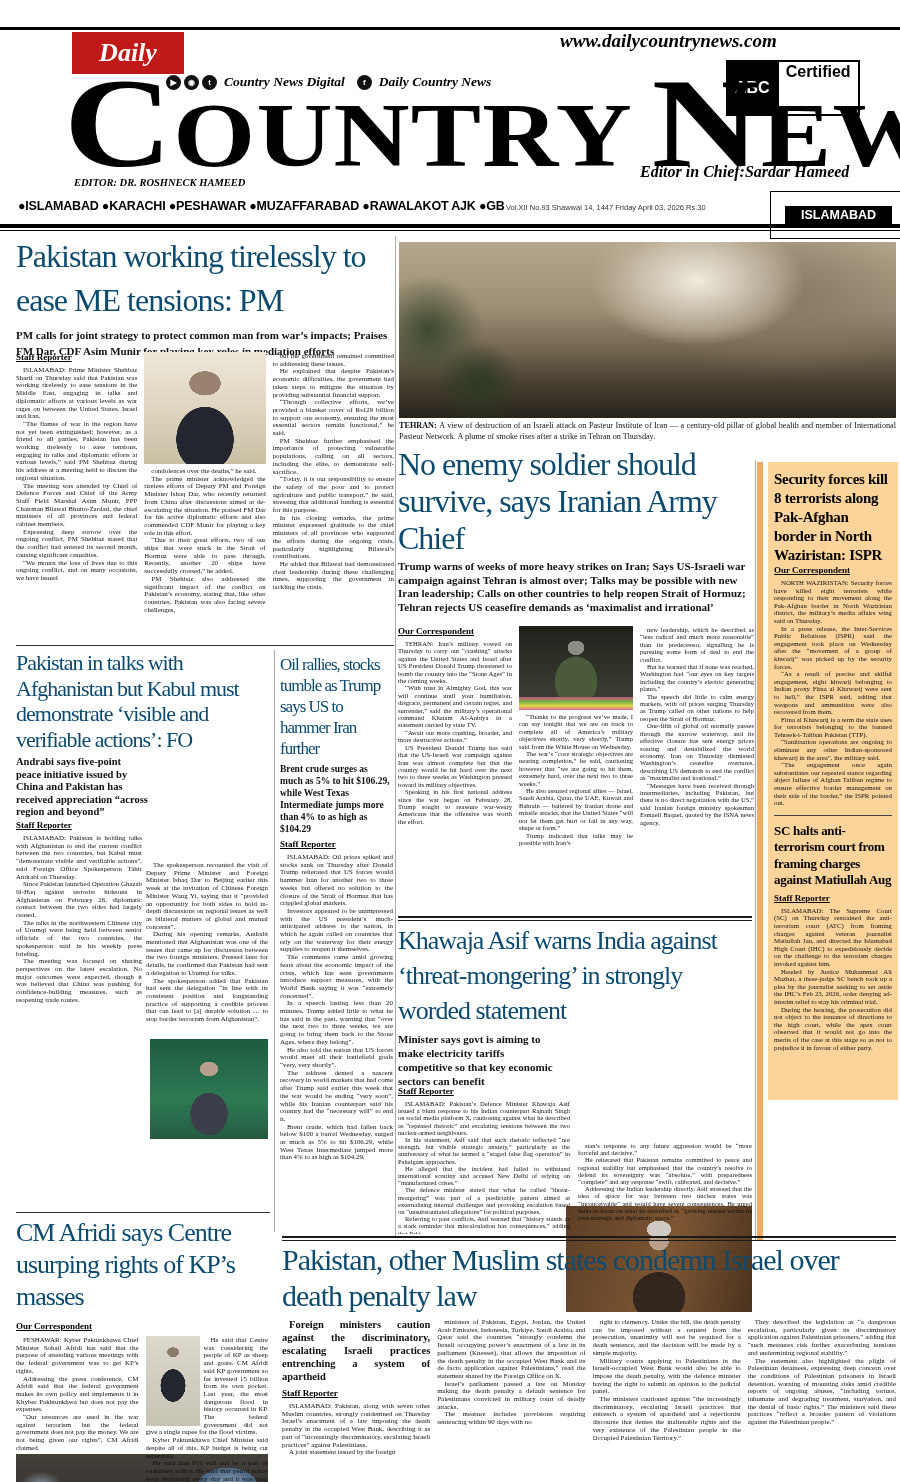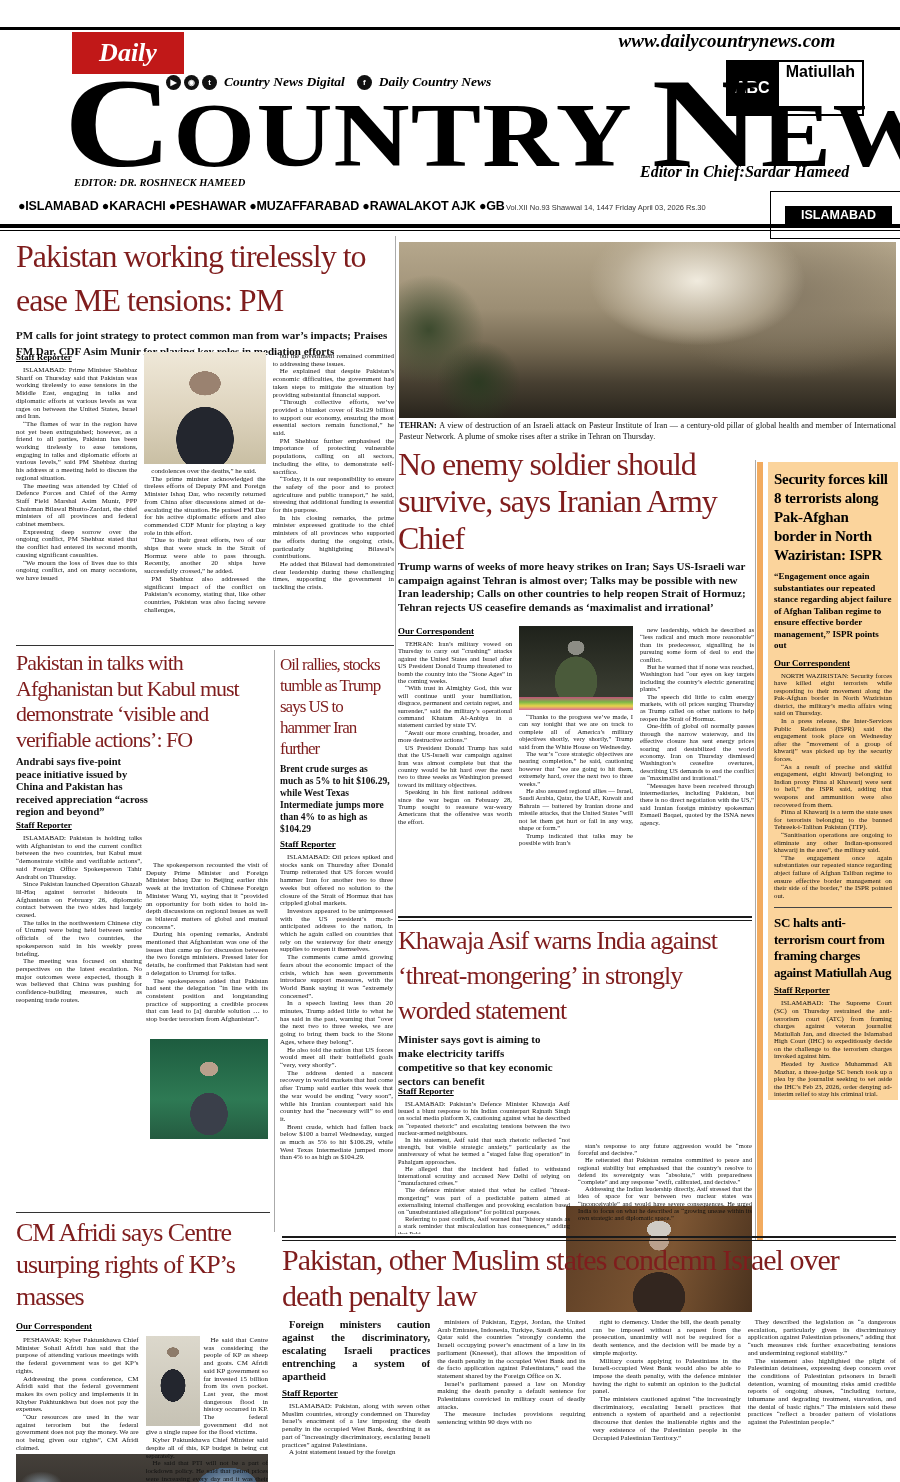--- a/index.html
+++ b/index.html
@@ -2,40 +2,40 @@
 <html><head>
 <meta charset="utf-8">
 <style>
 *{margin:0;padding:0;box-sizing:border-box}
 html,body{background:#888}
 #page{position:relative;width:900px;height:1482px;margin:0 auto;background:#fff;overflow:hidden;color:#000;font-family:"Liberation Serif",serif}
 .abs{position:absolute}
 
 #top-rule{left:0;top:27px;width:900px;height:3px;background:#000}
 #daily-box{left:72px;top:32px;width:112px;height:42px;background:#c11818;color:#fff;font-style:italic;font-weight:700;font-size:26px;display:flex;align-items:center;justify-content:center}
-#website{left:560px;top:30px;width:334px;font-weight:700;font-style:italic;font-size:19px;text-align:center}
+#website{left:560px;top:30px;width:334px;font-weight:700;font-style:italic;font-size:19px;text-align:left}
 #social-row{left:166px;top:72px;height:20px;display:flex;align-items:center;white-space:nowrap}
 .sicon{display:inline-flex;width:15px;height:15px;border-radius:50%;background:#111;color:#fff;font-size:8px;align-items:center;justify-content:center;margin-right:3px;font-family:"Liberation Sans",sans-serif;font-weight:700}
 .slabel{font-style:italic;font-weight:700;font-size:13.5px;margin:0 12px 0 4px}
 #abc-badge{left:726px;top:60px;display:flex;font-weight:700;font-size:16px;font-family:"Liberation Sans",sans-serif}
 #abc{background:#000;color:#fff;padding:17px 7px;border:2px solid #000}
 #certified{background:#fff;color:#000;padding:1px 7px;border:2px solid #000;border-left:none}
 #masthead{left:64px;top:58px;white-space:nowrap;font-weight:700;letter-spacing:1px;line-height:130px;transform:scaleX(1.17);transform-origin:left top}
 .mh-big{font-size:128px}
 .mh-small{font-size:90px}
 .mh-n{margin-left:16px}
 #editor-line{left:74px;top:177px;font-weight:700;font-style:italic;font-size:10.5px}
 #eic-line{left:640px;top:163px;width:254px;font-weight:700;font-style:italic;font-size:16px;}
 #cities-bar{left:18px;top:199px;font-family:"Liberation Sans",sans-serif;font-weight:700;font-size:12.5px;letter-spacing:-0.2px}
 #vol-line{left:506px;top:203px;font-family:"Liberation Sans",sans-serif;font-size:7.5px;color:#333}
 #edition-badge{left:770px;top:191px;border:1px solid #000;padding:14px;background:#fff}
 #edition-badge span{display:block;background:#000;color:#fff;font-family:"Liberation Sans",sans-serif;font-weight:700;font-size:12.5px;padding:2px 16px}
 #header-rule{left:0;top:224px;width:900px;height:7px;border-top:4px solid #000;border-bottom:1px solid #000}
 
-.headline{font-weight:400;color:#7f1d1d;letter-spacing:-1px}
+.headline{font-weight:400;color:#0c4a6e;letter-spacing:-1px}
 .subhead{font-weight:700;color:#111}
 .byline{font-weight:700;text-decoration:underline;font-size:9px;margin-bottom:4px}
 .body-col p,.paras p{font-size:6.9px;line-height:7.7px;text-align:justify;text-indent:7px;color:#101010;margin:0}
 .cols{display:flex;gap:7px}
 .cols>div{flex:1;overflow:hidden}
 .clip{overflow:hidden}
 .caption{font-size:8.2px;line-height:10.6px;color:#111;text-align:justify}
 .cap-label{font-weight:700}
 .vrule{position:absolute;width:1px;background:#aaa}
 .hrule{position:absolute;height:1px;background:#333}
@@ -119,21 +119,21 @@
     <div id="social-row" class="abs">
       <span class="sicon">▶</span>
       <span class="sicon">◉</span>
       <span class="sicon">t</span>
       <span class="slabel">Country News Digital</span>
       <span class="sicon">f</span>
       <span class="slabel">Daily Country News</span>
     </div>
     <div id="abc-badge" class="abs">
       <span id="abc">ABC</span>
-        <span id="certified">Matiullah</span>
+        <span id="certified">Certified</span>
     </div>
     <div id="masthead" class="abs">
       <span class="mh-big">C</span><span class="mh-small">OUNTRY</span><span class="mh-big mh-n">N</span><span class="mh-small">EWS</span>
     </div>
     <div id="editor-line" class="abs">EDITOR: DR. ROSHNECK HAMEED</div>
     <div id="eic-line" class="abs">Editor in Chief:Sardar Hameed</div>
     <div id="cities-bar" class="abs">●ISLAMABAD ●KARACHI ●PESHAWAR ●MUZAFFARABAD ●RAWALAKOT AJK ●GB</div>
     <div id="vol-line" class="abs">Vol.XII No.93 Shawwal 14, 1447 Friday April 03, 2026 Rs.30</div>
     <div id="edition-badge" class="abs">
         <span>ISLAMABAD</span>
@@ -243,21 +243,20 @@
         <p>stan’s response to any future aggression would be “more forceful and decisive.”</p>
         <p>He reiterated that Pakistan remains committed to peace and regional stability but emphasised that the country’s resolve to defend its sovereignty was “absolute,” with preparedness “complete” and any response “swift, calibrated, and decisive.”</p>
         <p>Addressing the Indian leadership directly, Asif stressed that the idea of space for war between two nuclear states was “inconceivable” and would have severe consequences. He urged India to focus on what he described as “growing unease within its own strategic and diplomatic space.”</p>
       </div>
   </section>
 
   <aside>
     <div id="sb-strip" class="abs"></div>
     <div id="sb-box" class="abs">
       <h3 id="sb-h1">Security forces kill 8 terrorists along Pak-Afghan border in North Waziristan: ISPR</h3>
-      <p id="sb-quote">“Engagement once again substantiates our repeated stance regarding abject failure of Afghan Taliban regime to ensure effective border management,” ISPR points out</p>
       <div class="byline">Our Correspondent</div>
       <div class="paras">
           <p>NORTH WAZIRISTAN: Security forces have killed eight terrorists while responding to their movement along the Pak-Afghan border in North Waziristan district, the military’s media affairs wing said on Thursday.</p>
           <p>In a press release, the Inter-Services Public Relations (ISPR) said the engagement took place on Wednesday after the “movement of a group of khwarij” was picked up by the security forces.</p>
           <p>“As a result of precise and skilful engagement, eight khwarij belonging to Indian proxy Fitna al Khawarij were sent to hell,” the ISPR said, adding that weapons and ammunition were also recovered from them.</p>
           <p>Fitna al Khawarij is a term the state uses for terrorists belonging to the banned Tehreek-i-Taliban Pakistan (TTP).</p>
           <p>“Sanitisation operations are ongoing to eliminate any other Indian-sponsored khawarij in the area”, the military said.</p>
           <p>“The engagement once again substantiates our repeated stance regarding abject failure of Afghan Taliban regime to ensure effective border management on their side of the border,” the ISPR pointed out.</p>
         </div>
       <div id="sb-sep"></div>

